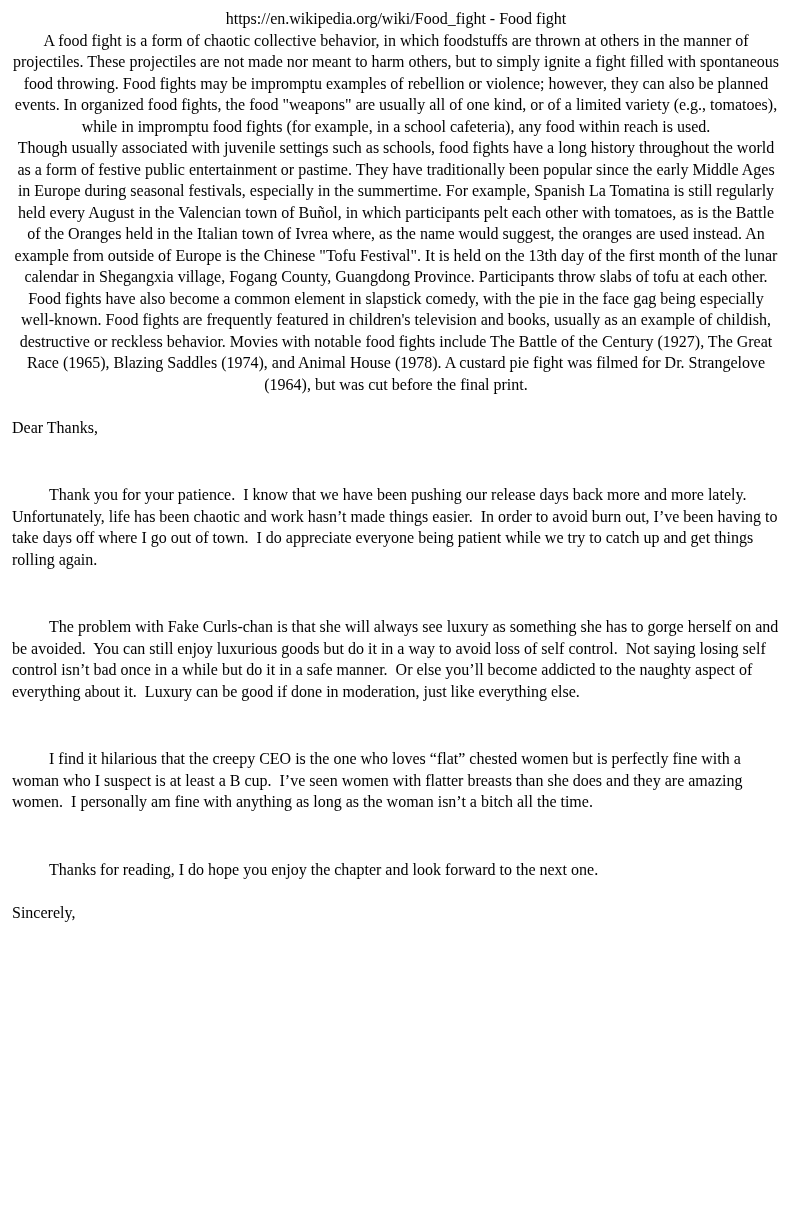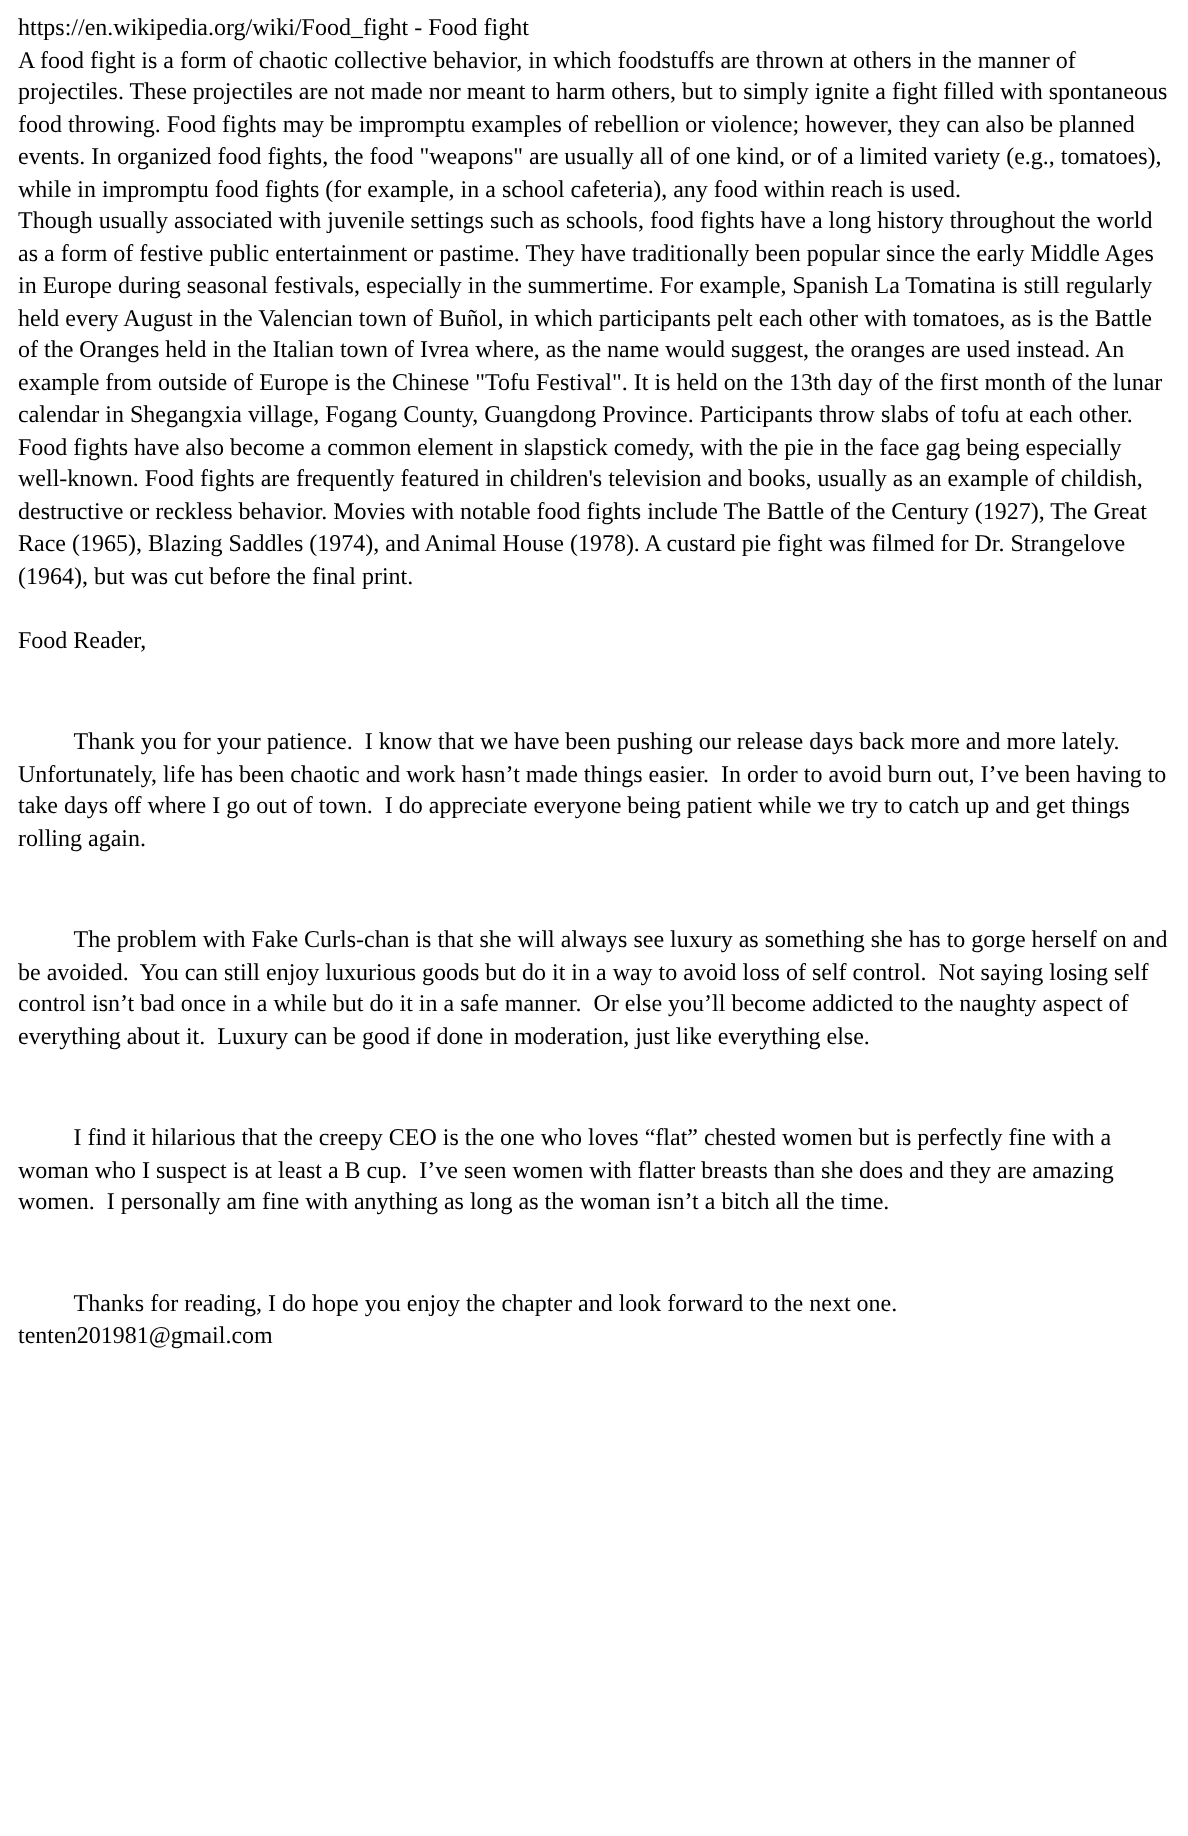--- a/index.html
+++ b/index.html
@@ -16,39 +16,39 @@
     line-height: 21.5px;
     overflow: hidden;
   }
   .page {
     box-sizing: border-box;
     width: 792px;
     height: 1224px;
     padding: 8px 12px 0 12px;
   }
   p { margin: 0; }
-  .wiki p { text-align: left; }
+  .wiki p { text-align: center; }
   .letter p { text-align: left; white-space: pre-wrap; }
   .gap { margin-top: 21.5px; }
   .indent { text-indent: 37px; margin-top: 46px; }
 </style>
 </head>
 <body>
 
 <div class="page">
 
   <section class="wiki">
     <p>https://en.wikipedia.org/wiki/Food_fight - Food fight</p>
     <p>A food fight is a form of chaotic collective behavior, in which foodstuffs are thrown at others in the manner of projectiles. These projectiles are not made nor meant to harm others, but to simply ignite a fight filled with spontaneous food throwing. Food fights may be impromptu examples of rebellion or violence; however, they can also be planned events. In organized food fights, the food "weapons" are usually all of one kind, or of a limited variety (e.g., tomatoes), while in impromptu food fights (for example, in a school cafeteria), any food within reach is used.</p>
     <p>Though usually associated with juvenile settings such as schools, food fights have a long history throughout the world as a form of festive public entertainment or pastime. They have traditionally been popular since the early Middle Ages in Europe during seasonal festivals, especially in the summertime. For example, Spanish La Tomatina is still regularly held every August in the Valencian town of Buñol, in which participants pelt each other with tomatoes, as is the Battle of the Oranges held in the Italian town of Ivrea where, as the name would suggest, the oranges are used instead. An example from outside of Europe is the Chinese "Tofu Festival". It is held on the 13th day of the first month of the lunar calendar in Shegangxia village, Fogang County, Guangdong Province. Participants throw slabs of tofu at each other.</p>
     <p>Food fights have also become a common element in slapstick comedy, with the pie in the face gag being especially well-known. Food fights are frequently featured in children's television and books, usually as an example of childish, destructive or reckless behavior. Movies with notable food fights include The Battle of the Century (1927), The Great Race (1965), Blazing Saddles (1974), and Animal House (1978). A custard pie fight was filmed for Dr. Strangelove (1964), but was cut before the final print.</p>
   </section>
 
   <section class="letter">
-    <p class="gap">Food Reader,</p>
+    <p class="gap">Dear Thanks,</p>
     <p class="gap indent">Thank you for your patience.  I know that we have been pushing our release days back more and more lately.  Unfortunately, life has been chaotic and work hasn’t made things easier.  In order to avoid burn out, I’ve been having to take days off where I go out of town.  I do appreciate everyone being patient while we try to catch up and get things rolling again.</p>
     <p class="gap indent">The problem with Fake Curls-chan is that she will always see luxury as something she has to gorge herself on and be avoided.  You can still enjoy luxurious goods but do it in a way to avoid loss of self control.  Not saying losing self control isn’t bad once in a while but do it in a safe manner.  Or else you’ll become addicted to the naughty aspect of everything about it.  Luxury can be good if done in moderation, just like everything else.</p>
     <p class="gap indent">I find it hilarious that the creepy CEO is the one who loves “flat” chested women but is perfectly fine with a woman who I suspect is at least a B cup.  I’ve seen women with flatter breasts than she does and they are amazing women.  I personally am fine with anything as long as the woman isn’t a bitch all the time.</p>
     <p class="gap indent">Thanks for reading, I do hope you enjoy the chapter and look forward to the next one.</p>
-    <p>tenten201981@gmail.com</p>
+    <p class="gap">Sincerely,</p>
   </section>
 
 </div>
 
 </body></html>

